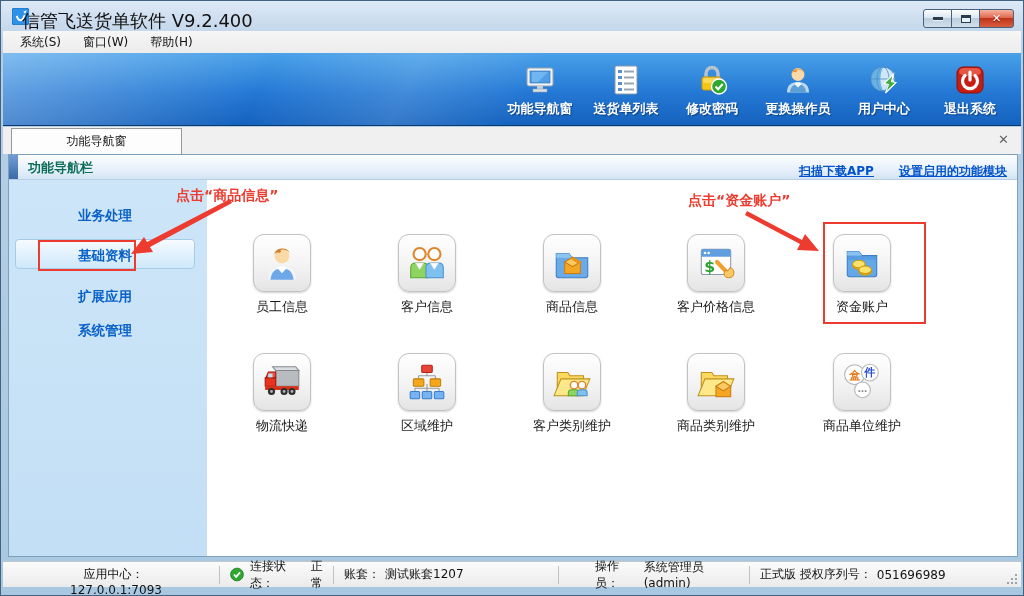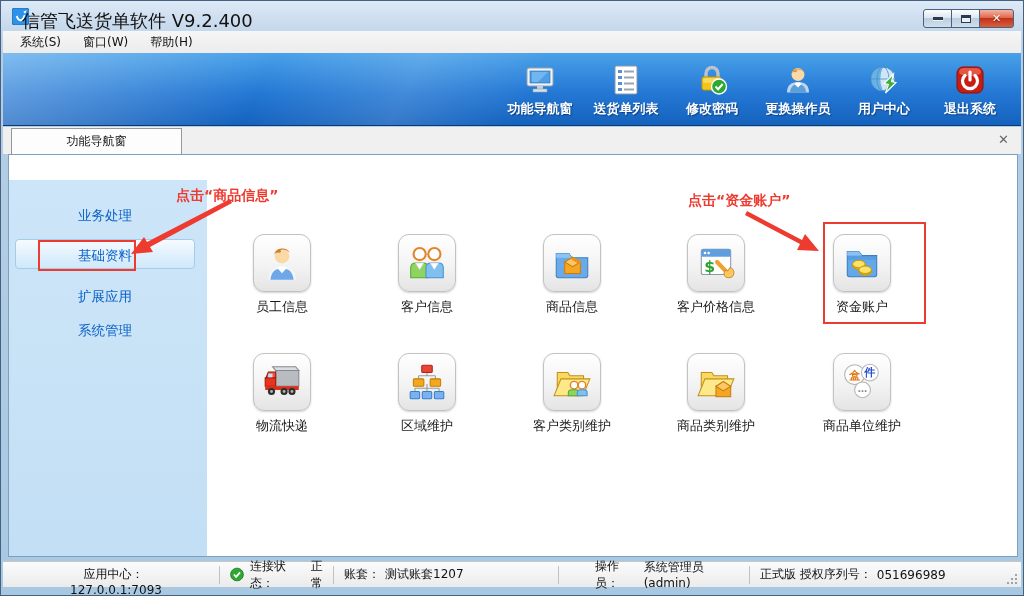--- a/index.html
+++ b/index.html
@@ -67,21 +67,21 @@
   .panel { position: absolute; left: 7px; top: 153px; width: 1010px; height: 403px; border: 1px solid #7fa0bd; background: #fff; }
   .nav-header {
     position: absolute; top: 0; left: 0; right: 0; height: 25px;
     background: linear-gradient(#fdfeff, #e3eef9 70%, #d3e4f4); border-bottom: 1px solid #b7cee2;
   }
   .nav-accent { position: absolute; left: 0; top: 0; width: 9px; height: 24px; background: linear-gradient(#6f9ed6, #3a6aa8); }
   .nav-title { position: absolute; left: 19px; top: 4px; font-size: 13px; font-weight: bold; color: #0c6e58; }
   .nav-links { position: absolute; right: 10px; top: 5px; }
   .nav-link { color: #0353cc; font-size: 12px; font-weight: bold; text-decoration: underline; margin-left: 20px; cursor: pointer; }
   
-  .sidebar { position: absolute; left: 0; top: 25px; width: 220px; bottom: 0; background: linear-gradient(180deg, #cde5f8, #c3dff5); }
+  .sidebar { position: absolute; left: 0; top: 25px; width: 220px; bottom: 0; background: linear-gradient(180deg, #cde5f8, #c3dff5); font-weight: bold; }
   .side-item {
     position: absolute; left: 6px; width: 180px; height: 30px; line-height: 30px; text-align: center;
     color: #0a62c8; font-size: 13.5px; cursor: pointer;
   }
   .side-item.selected {
     background: linear-gradient(#f7fbff, #ddeffc 60%, #cfe9fb);
     border: 1px solid #a5cdea; border-radius: 4px;
   }
   
   .main { position: absolute; left: 198px; top: 25px; right: 0; bottom: 0; background: #fff; }
@@ -213,20 +213,28 @@
 
   <div class="tabstrip">
     <div class="tab">
       <span>功能导航窗</span>
     </div>
     <span class="tab-close">✕</span>
   </div>
 
   <div class="panel">
 
+    <div class="nav-header">
+      <span class="nav-accent"></span>
+      <span class="nav-title">功能导航栏</span>
+      <span class="nav-links">
+        <a class="nav-link">扫描下载APP</a>
+        <a class="nav-link">设置启用的功能模块</a>
+      </span>
+    </div>
 
     <div class="sidebar">
       <div class="side-item" style="top:20px">业务处理</div>
       <div class="side-item selected" style="top:59px">基础资料</div>
       <div class="side-item" style="top:101px">扩展应用</div>
       <div class="side-item" style="top:135px">系统管理</div>
     </div>
 
     <div class="main">
 

